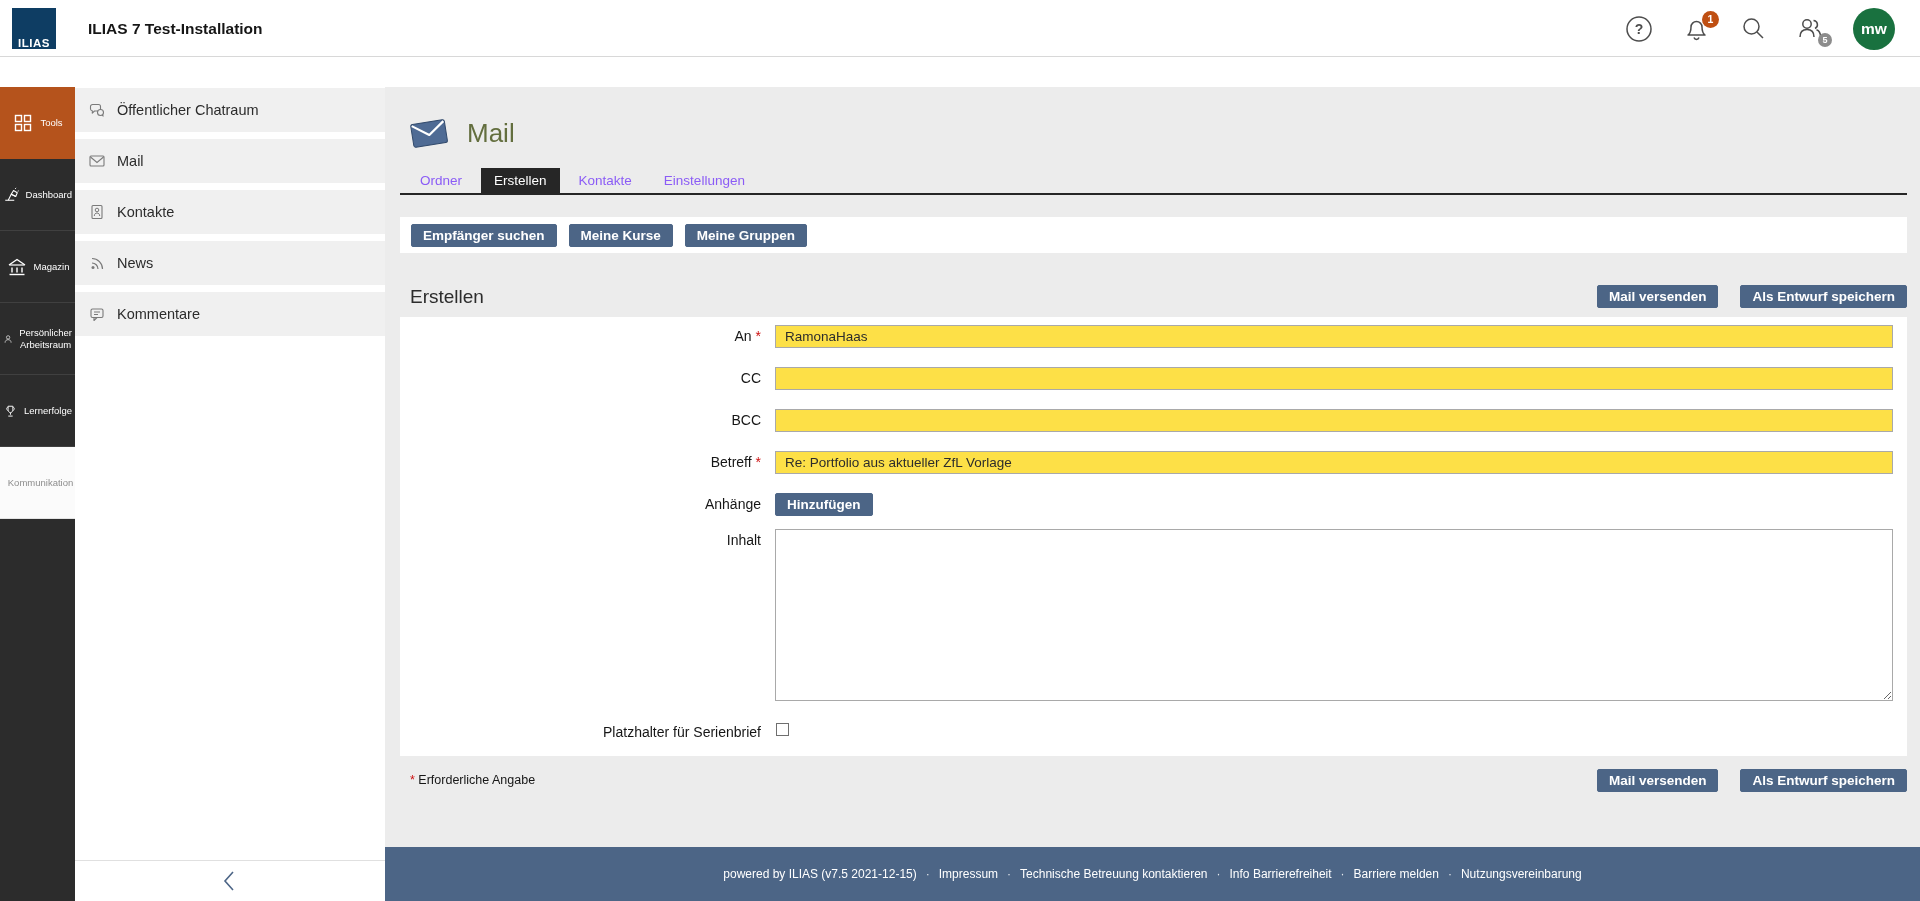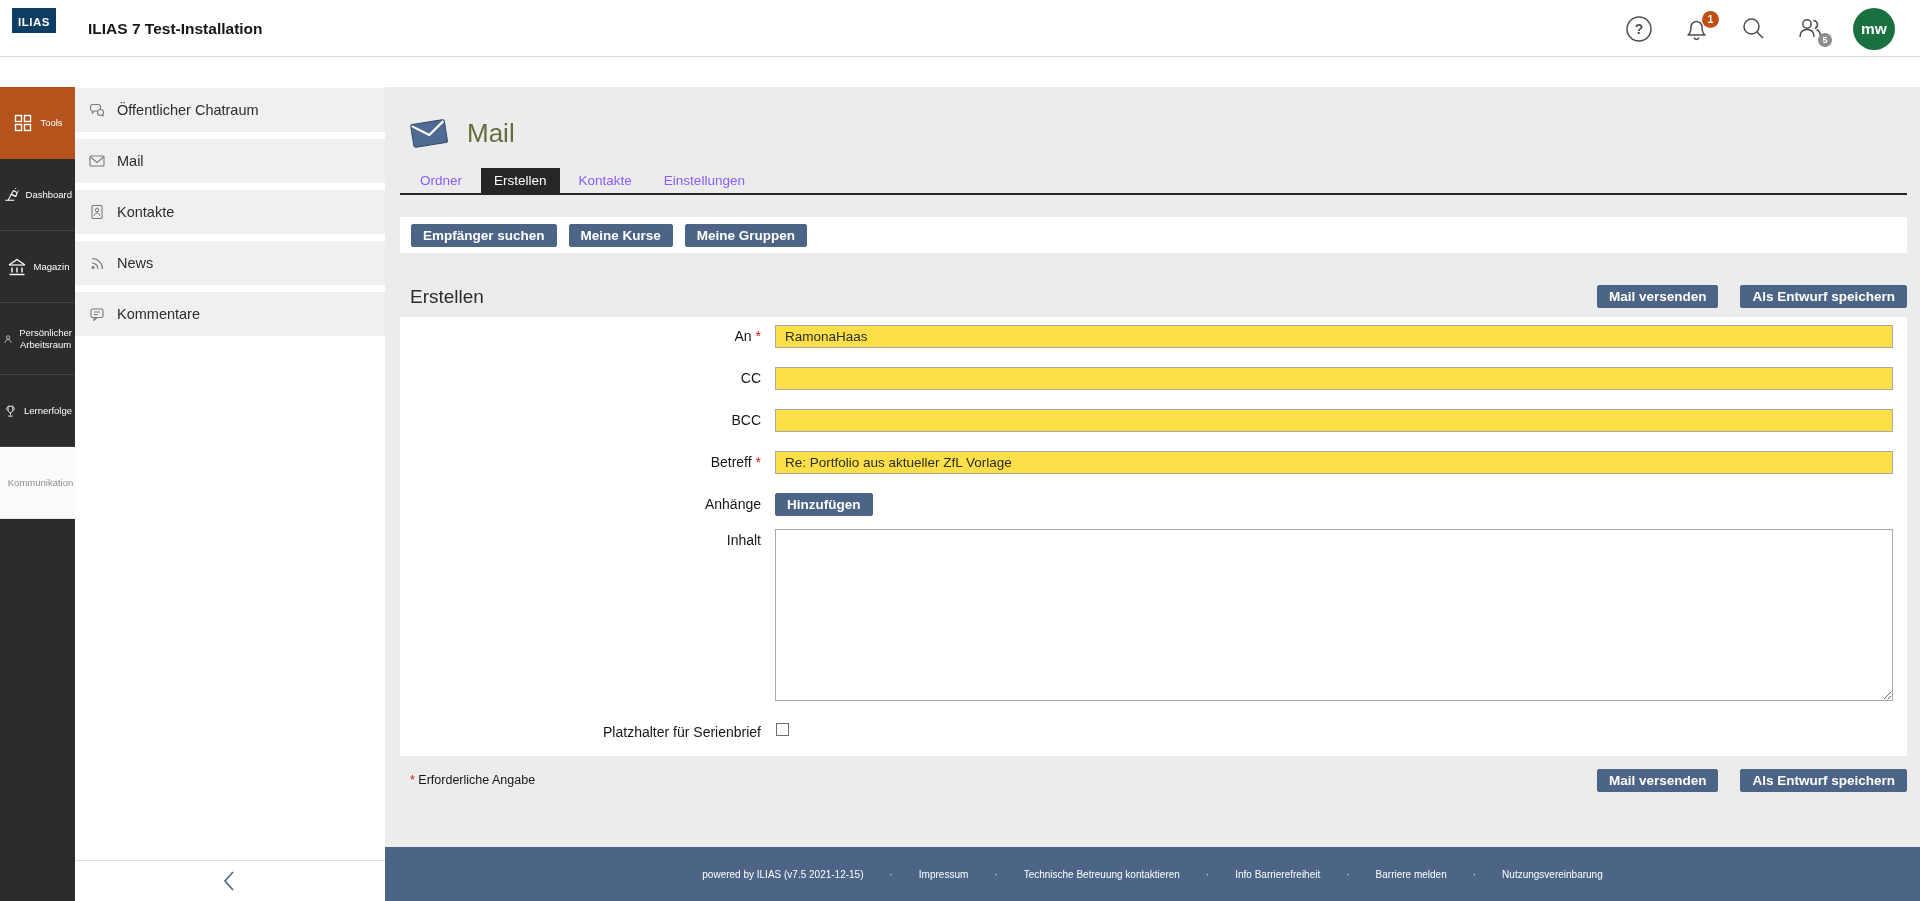--- a/index.html
+++ b/index.html
@@ -2,22 +2,22 @@
 <html><head>
 <meta charset="utf-8">
 <style>
   * { box-sizing: border-box; margin: 0; padding: 0; }
   html,body { width:1920px; height:901px; overflow:hidden; }
   body { font-family:"Liberation Sans","DejaVu Sans",sans-serif; background:#ffffff; color:#161616; }
   .app { position:relative; width:1920px; height:901px; }
 
   
   .topbar { position:absolute; top:0; left:0; width:100%; height:57px; background:#fff; border-bottom:1px solid #d8d8d8; z-index:5; }
-  .logo { position:absolute; left:12px; top:8px; width:44px; height:25px; background:#0e3d63; color:#fff;
-          display:flex; align-items:flex-end; justify-content:center; font-size:11.5px; font-weight:bold; letter-spacing:.5px; padding-bottom:5px; }
+  .logo { position:absolute; left:12px; top:8px; width:44px; height:41px; background:#0e3d63; color:#fff;
+          display:flex; align-items:flex-end; justify-content:center; font-size:11.5px; font-weight:bold; letter-spacing:.5px; }
   .site-title { position:absolute; left:88px; top:0; height:57px; display:flex; align-items:center; font-size:15.5px; font-weight:bold; color:#161616; }
   .metabar { position:absolute; right:0; top:0; height:57px; display:flex; align-items:center; gap:29px; padding-right:25px; }
   .mb-icon { position:relative; width:28px; height:28px; display:flex; align-items:center; justify-content:center; cursor:pointer; }
   .mb-icon svg { display:block; }
   .badge { position:absolute; border-radius:50%; color:#fff; display:flex; align-items:center; justify-content:center; font-weight:bold; }
   .badge.noti { top:-4px; right:-9px; width:17px; height:17px; background:#bf4f12; font-size:10.5px; }
   .badge.cnt  { bottom:-4px; right:-8px; width:14px; height:14px; background:#8c8c8c; font-size:9px; }
   .avatar { width:42px; height:42px; border-radius:50%; background:#19713f; color:#fff; display:flex; align-items:center; justify-content:center;
             font-size:15.5px; font-weight:bold; cursor:pointer; }
 
@@ -67,21 +67,21 @@
   .ta  { width:100%; height:172px; border:1px solid #a9a9a9; background:#fff; font-family:inherit; font-size:13.5px; color:#2c2c2c; padding:4px 9px; resize:both; }
   .cb { appearance:none; width:13px; height:13px; border:1px solid #6f6f6f; background:#fff; margin-top:2px; margin-left:1px; cursor:pointer; }
   .frow.tight { margin-bottom:13px; }
   .frow.ta-row { margin-bottom:16px; }
 
   .form-footer { margin-top:6px; height:36px; display:flex; align-items:center; padding-left:10px; }
   .hint { font-size:12.5px; color:#161616; }
 
   
   .pagefooter { position:absolute; left:385px; right:0; bottom:0; height:54px; background:#4c6586;
-                display:flex; align-items:center; justify-content:center; gap:26px; color:#fff; font-size:10px; }
+                display:flex; align-items:center; justify-content:center; gap:9px; color:#fff; font-size:12px; }
   .pagefooter a { color:#fff; text-decoration:none; cursor:pointer; }
   .sep { opacity:.85; }
 </style>
 </head>
 <body>
 
 <div class="app">
 
   <header class="topbar">
     <div class="logo">

